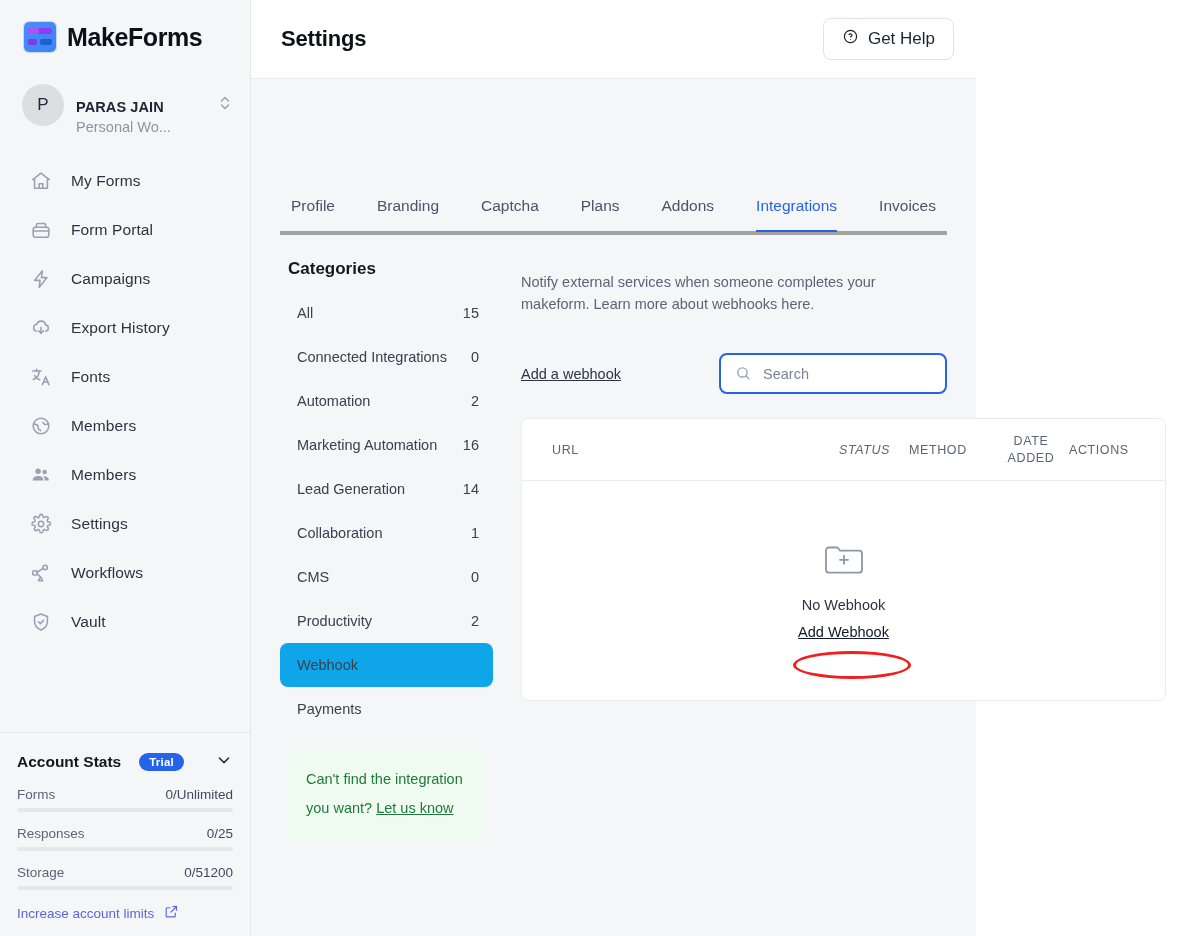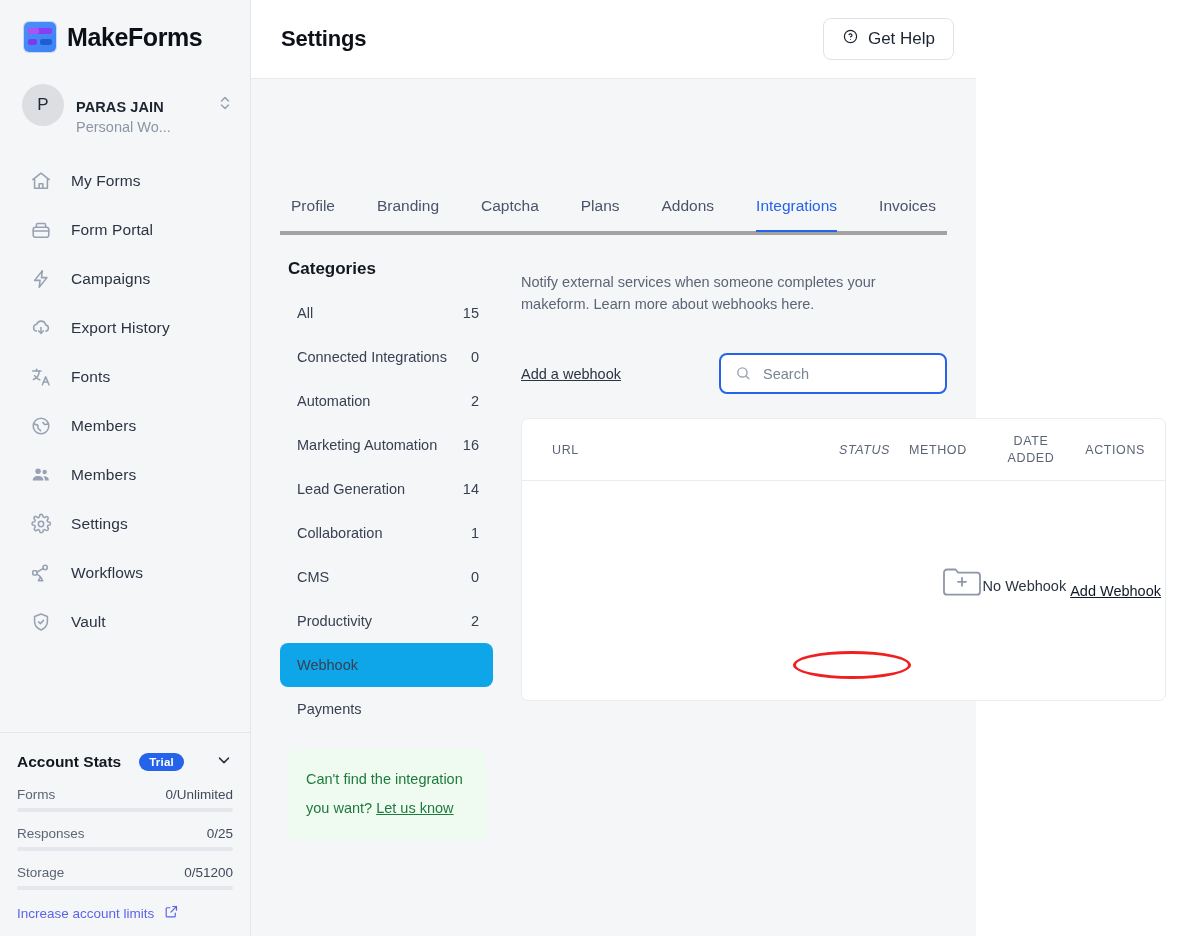--- a/index.html
+++ b/index.html
@@ -242,25 +242,25 @@
     height: 62px;
     border-bottom: 1px solid #e9ecf1;
     padding: 0 20px 0 30px;
     font-size: 12.5px; color: #5b6576;
     letter-spacing: .6px;
   }
   .th-url { flex: 1 1 auto; }
   .th-status { flex: 0 0 70px; text-align: left; font-style: italic; }
   .th-method { flex: 0 0 84px; text-align: left; }
   .th-date { flex: 0 0 76px; text-align: center; line-height: 17px; }
-  .th-actions { flex: 0 0 76px; text-align: right; }
+  .th-actions { flex: 0 0 76px; text-align: left; }
   .table-body {
     height: 219px;
-    display: flex; flex-direction: row;
-    align-items: center; justify-content: flex-end;
+    display: flex; flex-direction: column;
+    align-items: center; justify-content: center;
     gap: 0;
   }
   .empty-icon { color: #8d97a8; margin-bottom: 15px; }
   .empty-title { font-size: 14.5px; color: #2b3443; margin-bottom: 10px; }
   .empty-link {
     font-size: 14.5px; color: #111827;
     text-decoration: underline; cursor: pointer;
     position: relative;
     padding: 1px 4px;
   }

